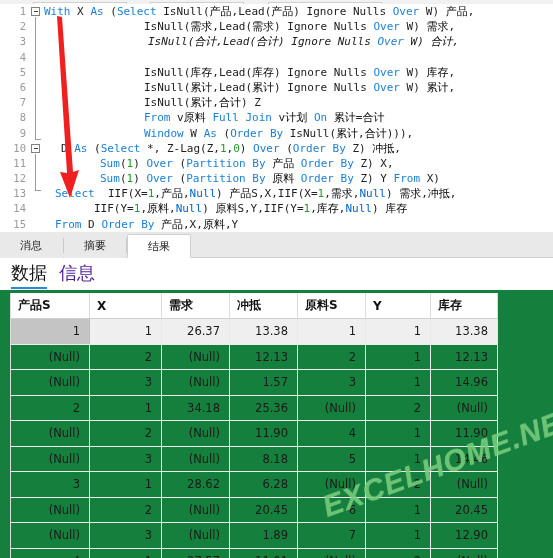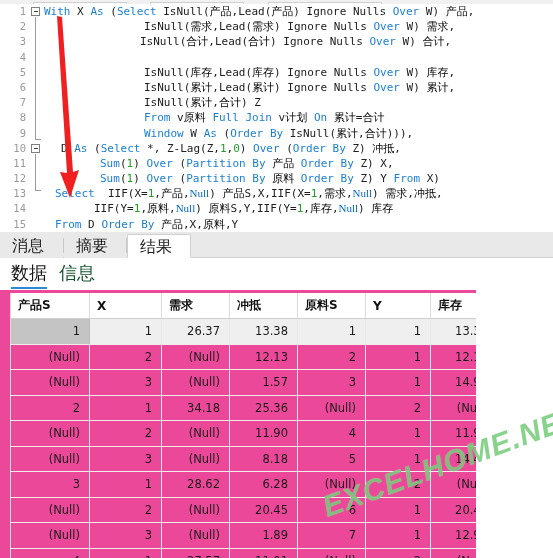--- a/index.html
+++ b/index.html
@@ -66,21 +66,21 @@
     width: 1px; background: #9a9a9a;
   }
   .fold-foot {
     position: absolute; left: 35px;
     width: 6px; height: 1px; background: #9a9a9a;
   }
   .code-text {
     position: absolute; left: 44px; top: 0;
   }
   .kw   { color: #1a7fd4; text-align: right; }
-  .kw2  { color: #0066cc; font-family: Liberation Serif, serif; }
+  .kw2  { color: #0066cc; }
   .num  { color: #1f9d28; }
   .plain{ color: #202020; }
   .cjk  { font-family: "DejaVu Sans", "Liberation Sans", sans-serif; }
 
   
   .arrow-svg {
     position: absolute; left: 40px; top: 8px;
     width: 60px; height: 190px;
     pointer-events: none;
   }
@@ -89,22 +89,22 @@
   .tabbar {
     position: absolute; top: 232px; left: 0;
     width: 553px; height: 26px;
     background: #e9e9e9;
     border-bottom: 1px solid #d0d0d0;
     box-sizing: border-box;
   }
   .tab {
     position: absolute; top: 2px; height: 24px;
     line-height: 24px;
-    padding: 0 12px;
-    font-size: 16px;
+    padding: 0 20px;
+    font-size: 11px;
     color: #1d1d1d;
     font-family: "DejaVu Sans", "Liberation Sans", sans-serif;
     box-sizing: border-box;
     cursor: default;
   }
   .tab.inactive { background: #e9e9e9; }
   .tab.active {
     background: #ffffff;
     border: 1px solid #d0d0d0;
     border-bottom: 1px solid #ffffff;
@@ -127,27 +127,27 @@
     font-size: 18px;
     font-family: "DejaVu Sans", "Liberation Sans", sans-serif;
     cursor: default;
   }
   .subtab.active { color: #111111; }
   .subtab.active::after {
     content: ""; position: absolute;
     left: 0; right: 0; bottom: -3px; height: 2px;
     background: #2b8ad6;
   }
-  .subtab.inactive { color: #14532d; text-align: right; }
+  .subtab.inactive { color: #4c1d95; text-align: right; }
 
   
   .grid {
     position: absolute; top: 290px; left: 0;
-    width: 476px; height: 268px;
-    background: #ec4899;
+    width: 553px; height: 268px;
+    background: #15803d;
     overflow: hidden;
   }
   .grid-inner {
     position: absolute; left: 10px; top: 3px;
     width: 487px;
   }
   table.rs {
     border-collapse: collapse;
     table-layout: fixed;
     width: 487px;
@@ -211,21 +211,21 @@
   <div class="toolbar-strip">
     <div class="tb-chunk" style="left:33px;  width:92px;"></div>
     <div class="tb-chunk" style="left:150px; width:92px;"></div>
     <div class="tb-chunk" style="left:268px; width:112px;"></div>
   </div>
 
   <div class="editor">
     <div id="code-host" style="position: relative;">
         <div class="code-line"><span class="gutter-num">1</span><span class="fold-box"></span><span class="code-text" style="left: 44px;"><span class="kw">With</span><span class="plain"> X </span><span class="kw">As</span><span class="plain"> (</span><span class="kw">Select</span><span class="plain"> IsNull(</span><span class="cjk">产品</span><span class="plain">,Lead(</span><span class="cjk">产品</span><span class="plain">) Ignore Nulls </span><span class="kw">Over</span><span class="plain"> W) </span><span class="cjk">产品</span><span class="plain">,</span></span></div>
         <div class="code-line"><span class="gutter-num">2</span><span class="code-text" style="left: 144px;"><span class="plain">IsNull(</span><span class="cjk">需求</span><span class="plain">,Lead(</span><span class="cjk">需求</span><span class="plain">) Ignore Nulls </span><span class="kw">Over</span><span class="plain"> W) </span><span class="cjk">需求</span><span class="plain">,</span></span></div>
-        <div class="code-line"><span class="gutter-num">3</span><span class="code-text" style="left: 140px;"><span class="plain">IsNull(</span><span class="cjk">合计</span><span class="plain">,Lead(</span><span class="cjk">合计</span><span class="plain">) Ignore Nulls </span><span class="kw">Over</span><span class="plain"> W) </span><span class="cjk">合计</span><span class="plain">,</span></span></div>
+        <div class="code-line"><span class="gutter-num">3</span><span class="code-text" style="left: 148px; font-style: italic;"><span class="plain">IsNull(</span><span class="cjk">合计</span><span class="plain">,Lead(</span><span class="cjk">合计</span><span class="plain">) Ignore Nulls </span><span class="kw">Over</span><span class="plain"> W) </span><span class="cjk">合计</span><span class="plain">,</span></span></div>
         <div class="code-line"><span class="gutter-num">4</span></div>
         <div class="code-line"><span class="gutter-num">5</span><span class="code-text" style="left: 144px;"><span class="plain">IsNull(</span><span class="cjk">库存</span><span class="plain">,Lead(</span><span class="cjk">库存</span><span class="plain">) Ignore Nulls </span><span class="kw">Over</span><span class="plain"> W) </span><span class="cjk">库存</span><span class="plain">,</span></span></div>
         <div class="code-line"><span class="gutter-num">6</span><span class="code-text" style="left: 144px;"><span class="plain">IsNull(</span><span class="cjk">累计</span><span class="plain">,Lead(</span><span class="cjk">累计</span><span class="plain">) Ignore Nulls </span><span class="kw">Over</span><span class="plain"> W) </span><span class="cjk">累计</span><span class="plain">,</span></span></div>
         <div class="code-line"><span class="gutter-num">7</span><span class="code-text" style="left: 144px;"><span class="plain">IsNull(</span><span class="cjk">累计</span><span class="plain">,</span><span class="cjk">合计</span><span class="plain">) Z</span></span></div>
         <div class="code-line"><span class="gutter-num">8</span><span class="code-text" style="left: 144px;"><span class="kw">From</span><span class="plain"> v</span><span class="cjk">原料</span><span class="plain"> </span><span class="kw">Full</span><span class="plain"> </span><span class="kw">Join</span><span class="plain"> v</span><span class="cjk">计划</span><span class="plain"> </span><span class="kw">On</span><span class="plain"> </span><span class="cjk">累计</span><span class="plain">=</span><span class="cjk">合计</span></span></div>
         <div class="code-line"><span class="gutter-num">9</span><span class="code-text" style="left: 144px;"><span class="kw">Window</span><span class="plain"> W </span><span class="kw">As</span><span class="plain"> (</span><span class="kw">Order</span><span class="plain"> </span><span class="kw">By</span><span class="plain"> IsNull(</span><span class="cjk">累计</span><span class="plain">,</span><span class="cjk">合计</span><span class="plain">))),</span></span></div>
         <div class="code-line"><span class="gutter-num">10</span><span class="fold-box"></span><span class="code-text" style="left: 61px;"><span class="plain">D </span><span class="kw">As</span><span class="plain"> (</span><span class="kw">Select</span><span class="plain"> *, Z-Lag(Z,</span><span class="num">1</span><span class="plain">,</span><span class="num">0</span><span class="plain">) </span><span class="kw">Over</span><span class="plain"> (</span><span class="kw">Order</span><span class="plain"> </span><span class="kw">By</span><span class="plain"> Z) </span><span class="cjk">冲抵</span><span class="plain">,</span></span></div>
         <div class="code-line"><span class="gutter-num">11</span><span class="code-text" style="left: 100px;"><span class="kw">Sum</span><span class="plain">(</span><span class="num">1</span><span class="plain">) </span><span class="kw">Over</span><span class="plain"> (</span><span class="kw">Partition</span><span class="plain"> </span><span class="kw">By</span><span class="plain"> </span><span class="cjk">产品</span><span class="plain"> </span><span class="kw">Order</span><span class="plain"> </span><span class="kw">By</span><span class="plain"> Z) X,</span></span></div>
         <div class="code-line"><span class="gutter-num">12</span><span class="code-text" style="left: 100px;"><span class="kw">Sum</span><span class="plain">(</span><span class="num">1</span><span class="plain">) </span><span class="kw">Over</span><span class="plain"> (</span><span class="kw">Partition</span><span class="plain"> </span><span class="kw">By</span><span class="plain"> </span><span class="cjk">原料</span><span class="plain"> </span><span class="kw">Order</span><span class="plain"> </span><span class="kw">By</span><span class="plain"> Z) Y </span><span class="kw">From</span><span class="plain"> X)</span></span></div>
         <div class="code-line"><span class="gutter-num">13</span><span class="code-text" style="left: 55px;"><span class="kw">Select</span><span class="plain">  IIF(X=</span><span class="num">1</span><span class="plain">,</span><span class="cjk">产品</span><span class="plain">,</span><span class="kw2">Null</span><span class="plain">) </span><span class="cjk">产品</span><span class="plain">S,X,IIF(X=</span><span class="num">1</span><span class="plain">,</span><span class="cjk">需求</span><span class="plain">,</span><span class="kw2">Null</span><span class="plain">) </span><span class="cjk">需求</span><span class="plain">,</span><span class="cjk">冲抵</span><span class="plain">,</span></span></div>

